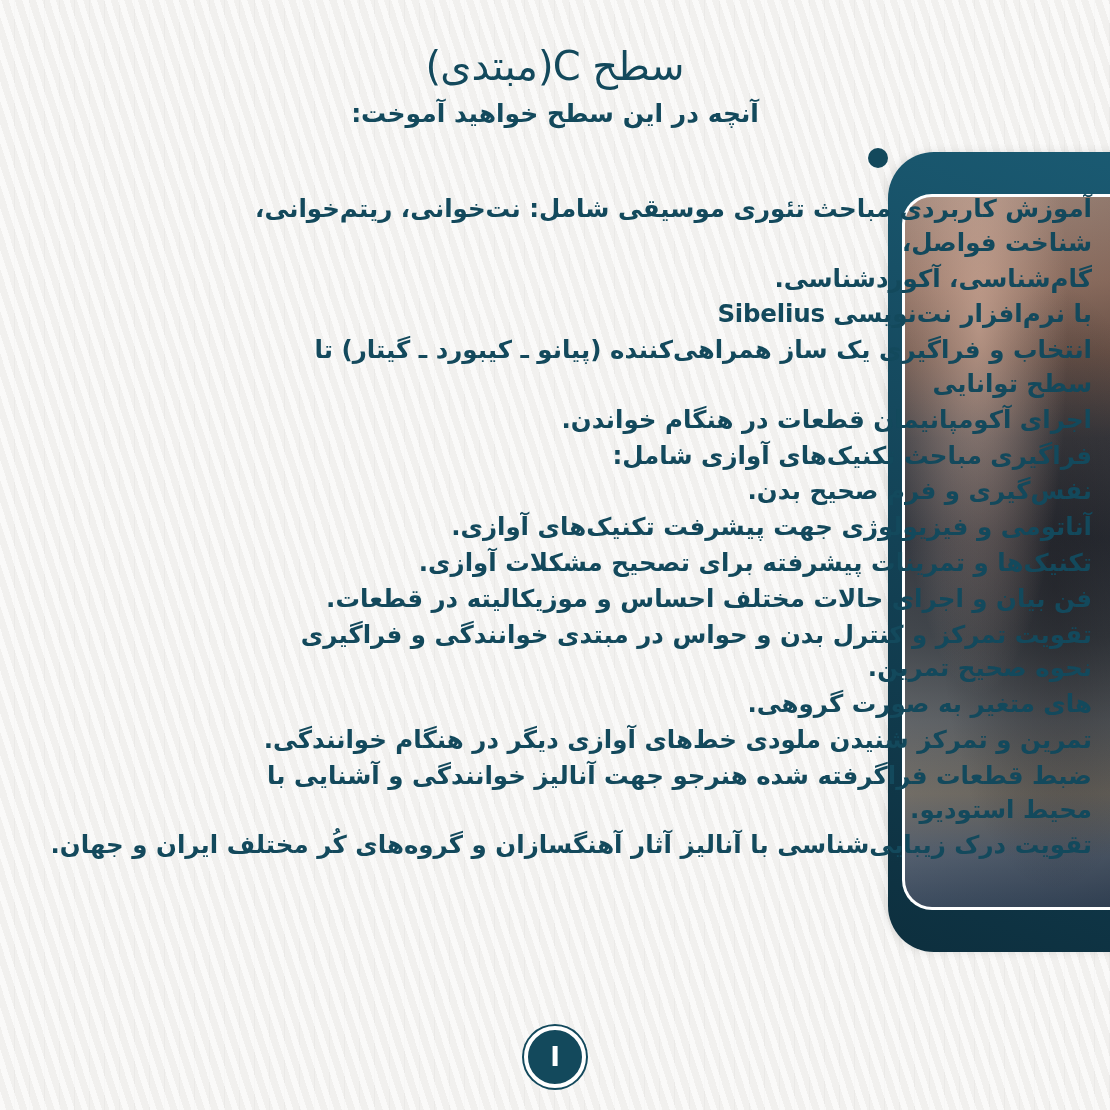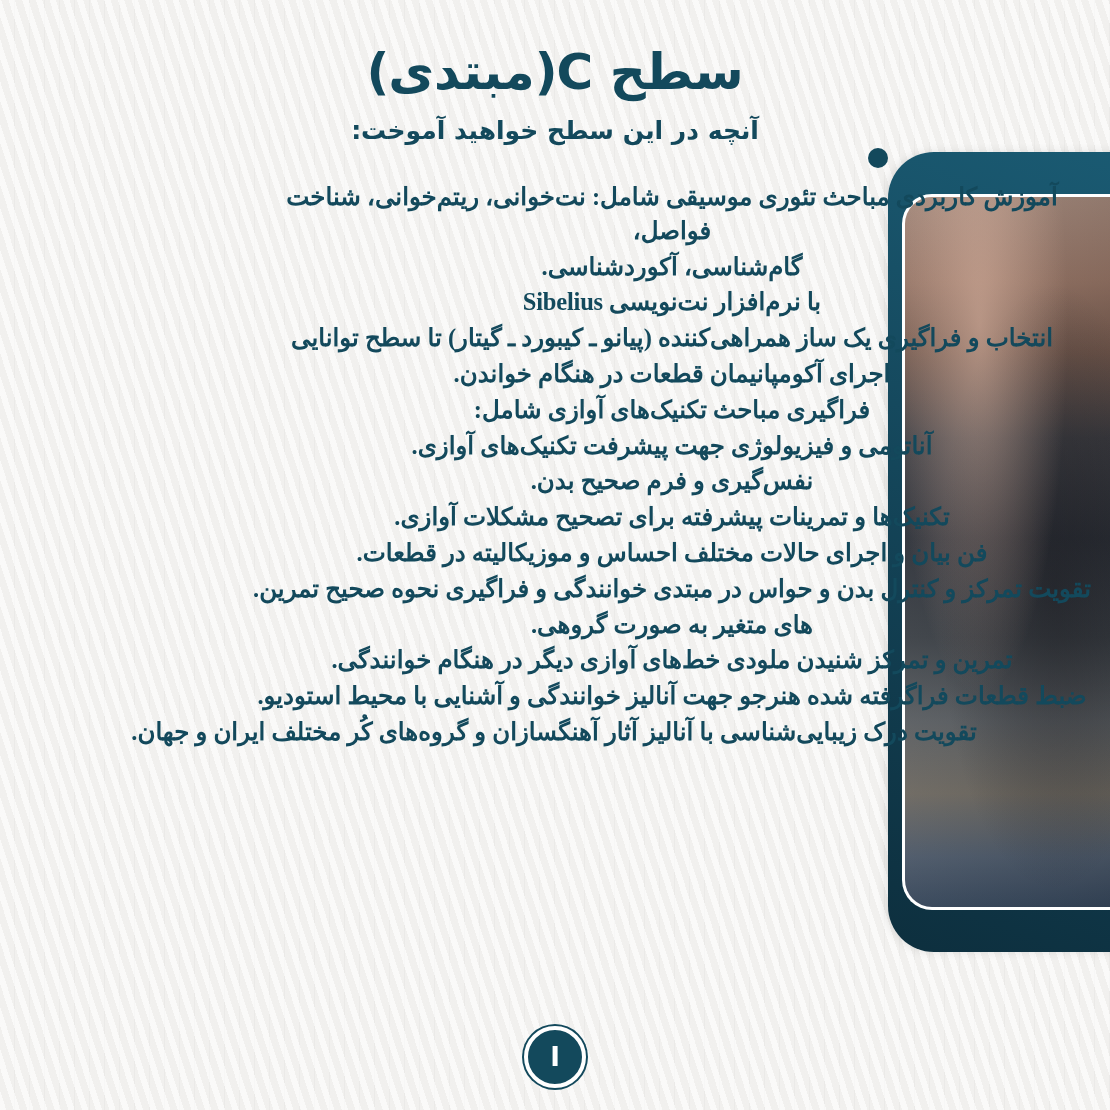--- a/index.html
+++ b/index.html
@@ -48,29 +48,29 @@
   
   .header {
     position: absolute;
     top: 44px;
     left: 0;
     right: 0;
     text-align: center;
     z-index: 5;
   }
   .title {
-    font-size: 50px;
-    font-weight: bold;
+    font-size: 40px;
+    font-weight: normal;
     color: #13495c;
     letter-spacing: -1px;
     line-height: 1.12;
     direction: rtl;
   }
   .subtitle {
-    margin-top: 16px;
+    margin-top: 10px;
     font-size: 25px;
     color: #13495c;
     font-weight: bold;
     direction: rtl;
   }
 
   
   .photo-frame {
     position: absolute;
     top: 152px;
@@ -122,28 +122,27 @@
     width: 20px;
     height: 20px;
     border-radius: 50%;
     background: #13495c;
     z-index: 4;
   }
 
   
   .content {
     position: absolute;
-    top: 180px;
+    top: 192px;
     right: 18px;
     left: 16px;
     width: auto;
-    text-align: center;
+    text-align: right;
     direction: rtl;
     z-index: 4;
-    font-family: Liberation Serif, serif;
   }
   .content p {
     margin: 0 0 2px 0;
     font-size: 24.5px;
     line-height: 1.38;
     color: #13495c;
     font-weight: 600;
     letter-spacing: -0.2px;
   }
   .content p.wide {
@@ -195,22 +194,22 @@
     <div class="photo-inner"></div>
   </div>
 
   <div class="content">
     <p class="narrow">آموزش کاربردی مباحث تئوری موسیقی شامل: نت‌خوانی، ریتم‌خوانی، شناخت فواصل،</p>
     <p class="narrow">گام‌شناسی، آکوردشناسی.</p>
     <p class="narrow">با نرم‌افزار نت‌نویسی Sibelius</p>
     <p class="narrow">انتخاب و فراگیری یک ساز همراهی‌کننده (پیانو ـ کیبورد ـ گیتار) تا سطح توانایی</p>
     <p class="narrow">اجرای آکومپانیمان قطعات در هنگام خواندن.</p>
     <p class="narrow">فراگیری مباحث تکنیک‌های آوازی شامل:</p>
+    <p class="narrow">نفس‌گیری و فرم صحیح بدن.</p>
     <p class="narrow">آناتومی و فیزیولوژی جهت پیشرفت تکنیک‌های آوازی.</p>
-    <p class="narrow">نفس‌گیری و فرم صحیح بدن.</p>
     <p class="narrow">تکنیک‌ها و تمرینات پیشرفته برای تصحیح مشکلات آوازی.</p>
     <p class="narrow">فن بیان و اجرای حالات مختلف احساس و موزیکالیته در قطعات.</p>
     <p class="narrow">تقویت تمرکز و کنترل بدن و حواس در مبتدی خوانندگی و فراگیری نحوه صحیح تمرین.</p>
     <p class="narrow">های متغیر به صورت گروهی.</p>
     <p class="narrow">تمرین و تمرکز شنیدن ملودی خط‌های آوازی دیگر در هنگام خوانندگی.</p>
     <p class="narrow">ضبط قطعات فراگرفته شده هنرجو جهت آنالیز خوانندگی و آشنایی با محیط استودیو.</p>
     <p class="wide">تقویت درک زیبایی‌شناسی با آنالیز آثار آهنگسازان و گروه‌های کُر مختلف ایران و جهان.</p>
   </div>
 
   <div class="footer-badge">

